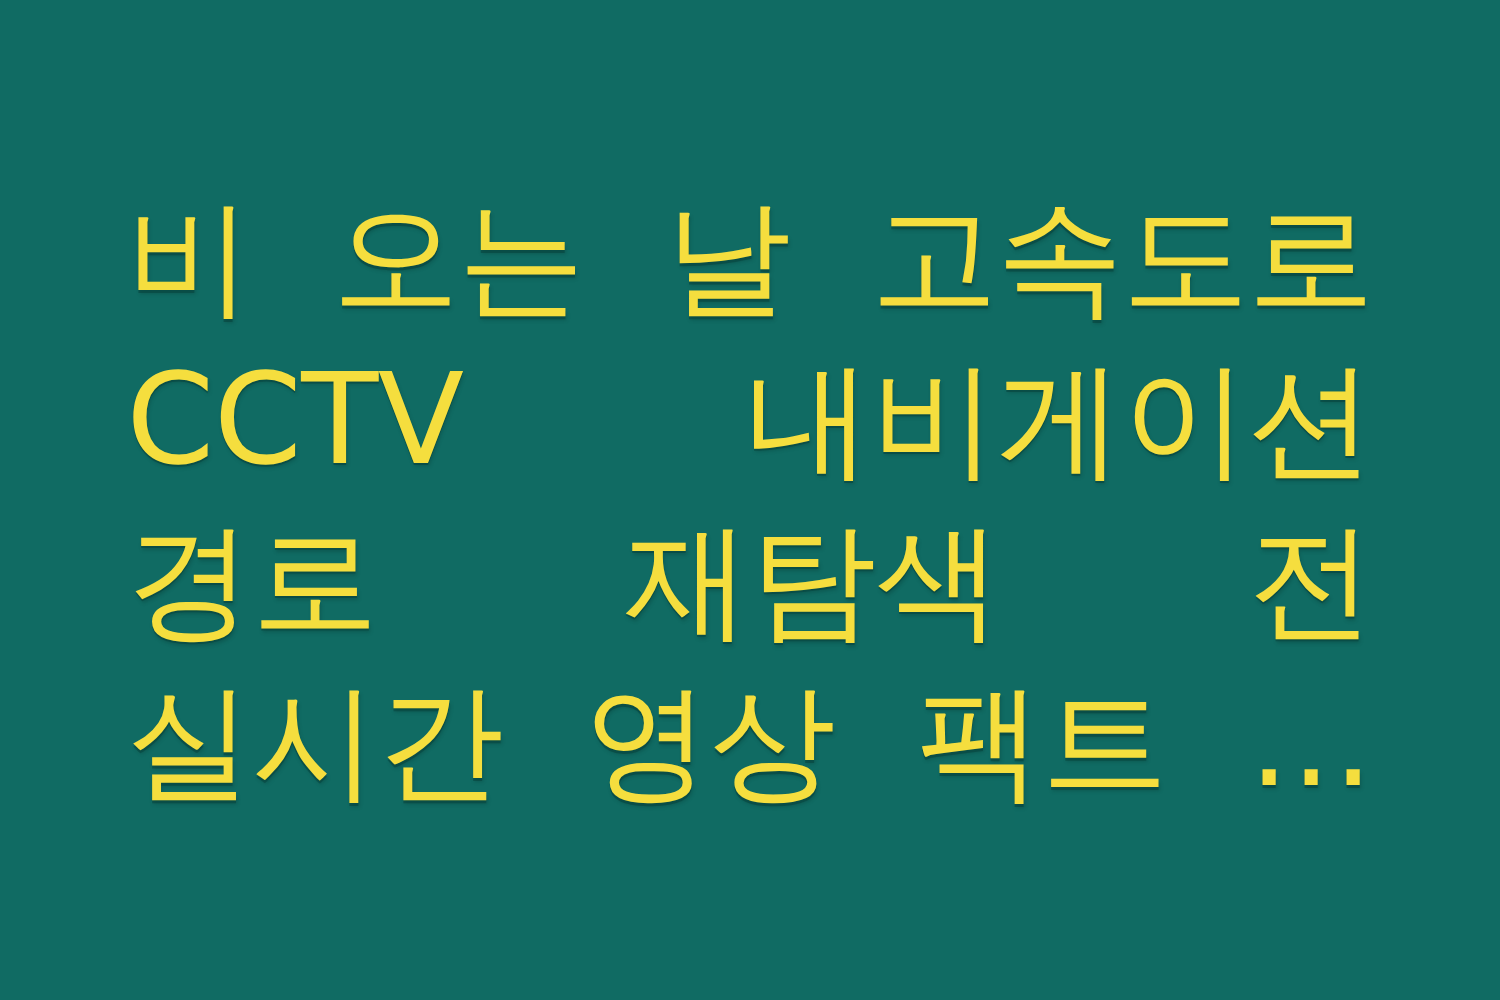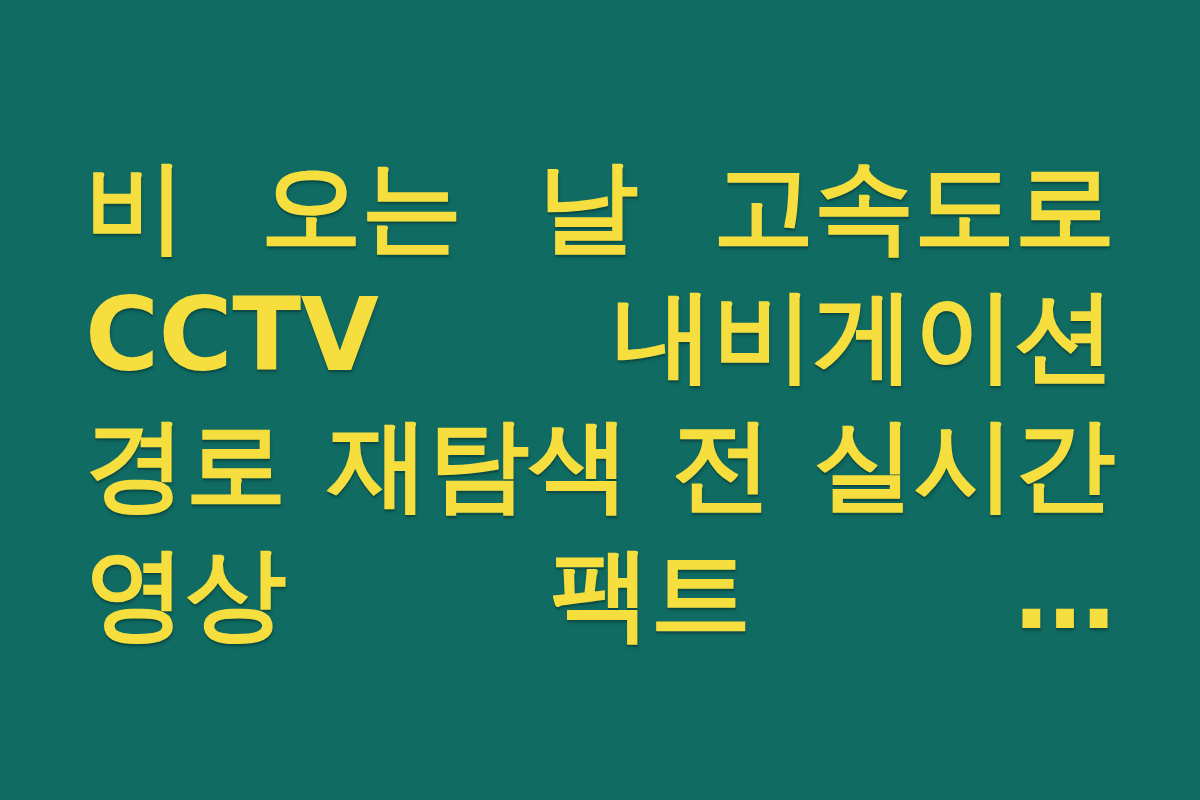--- a/index.html
+++ b/index.html
@@ -30,26 +30,26 @@
   #headline-block {
     width: 1030px;
     margin: 0 auto;
     padding: 0;
     text-align: justify;
     text-align-last: justify;
   }
 
   #headline-text {
     display: block;
-    margin: 0;
+    margin: 16px;
     padding: 0;
     color: #f5de3e;
     font-family: "DejaVu Sans", "Liberation Sans", sans-serif;
     font-size: 101px;
-    font-weight: 700;
+    font-weight: 400;
     line-height: 129px;
     letter-spacing: -0.5px;
     word-break: keep-all;
     white-space: normal;
     text-shadow:
       0 2px 0 rgba(8, 66, 60, 0.55),
       1px 3px 3px rgba(6, 52, 48, 0.30);
     -webkit-font-smoothing: antialiased;
   }
 </style>

